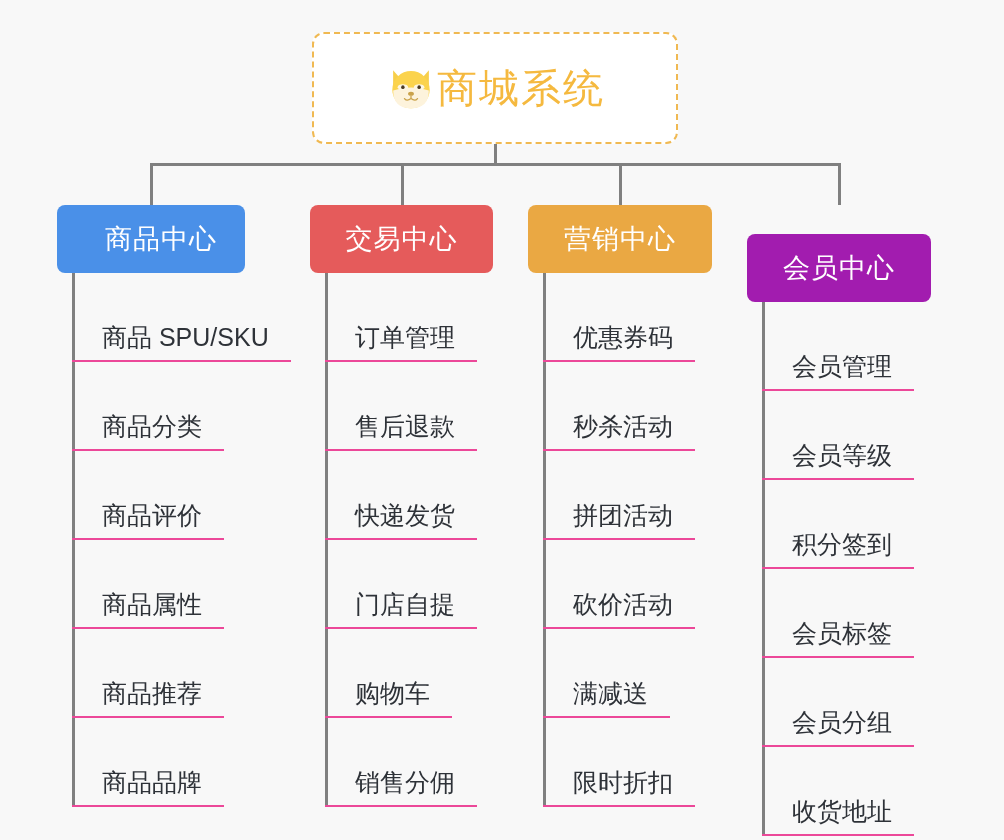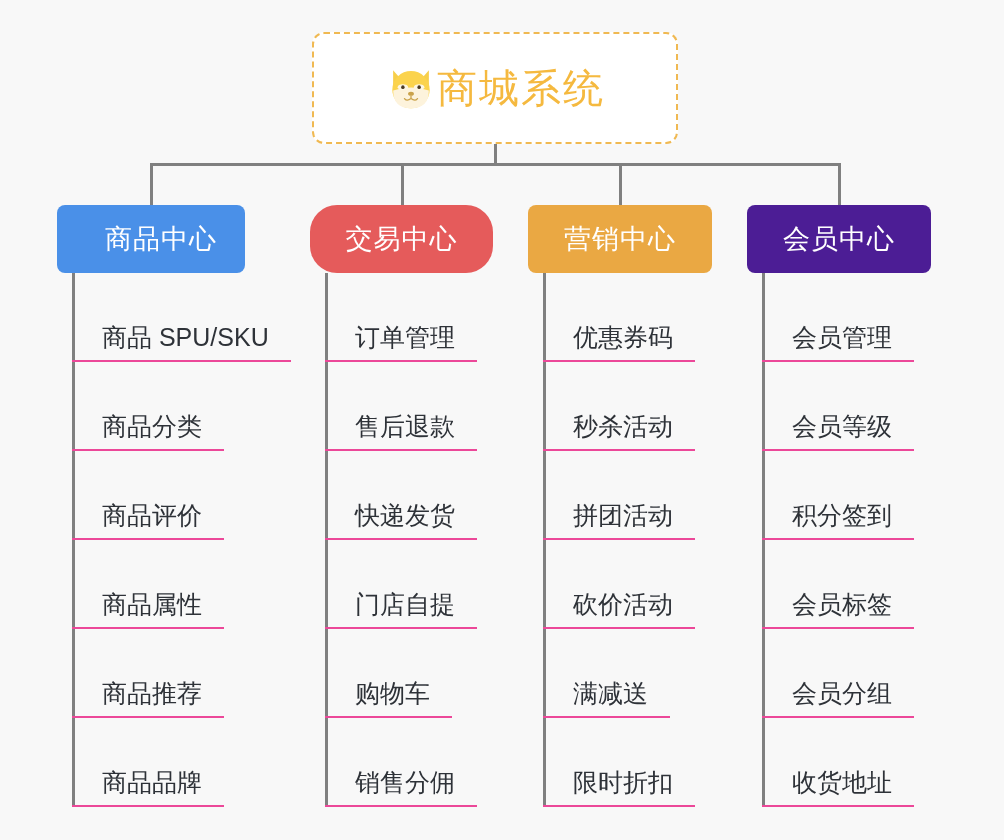--- a/index.html
+++ b/index.html
@@ -101,23 +101,23 @@
     line-height: 1.15;
   }
 
   
   .branch-1 { left: 57px;  }
   .branch-2 { left: 310px; }
   .branch-3 { left: 528px; }
   .branch-4 { left: 747px; }
 
   .branch-1 .branch-head { width: 188px; background: #4a90e8; padding-left: 20px; }
-  .branch-2 .branch-head { width: 183px; background: #e55b5b; border-radius: 27px; }
+  .branch-2 .branch-head { width: 183px; background: #e55b5b; }
   .branch-3 .branch-head { width: 184px; background: #eaa843; }
-  .branch-4 .branch-head { width: 184px; background: #4c1d95; }
+  .branch-4 .branch-head { width: 184px; background: #a21caf; margin-top: 29px; }
 </style>
 </head>
 <body>
 
 <div id="mindmap">
 
   <div class="root-card">
     <span class="root-emoji">
       <svg viewBox="0 0 64 64" xmlns="http://www.w3.org/2000/svg">
         <path d="M10 10 L10 30 L22 24 Z" fill="#f7cf4a"></path>

